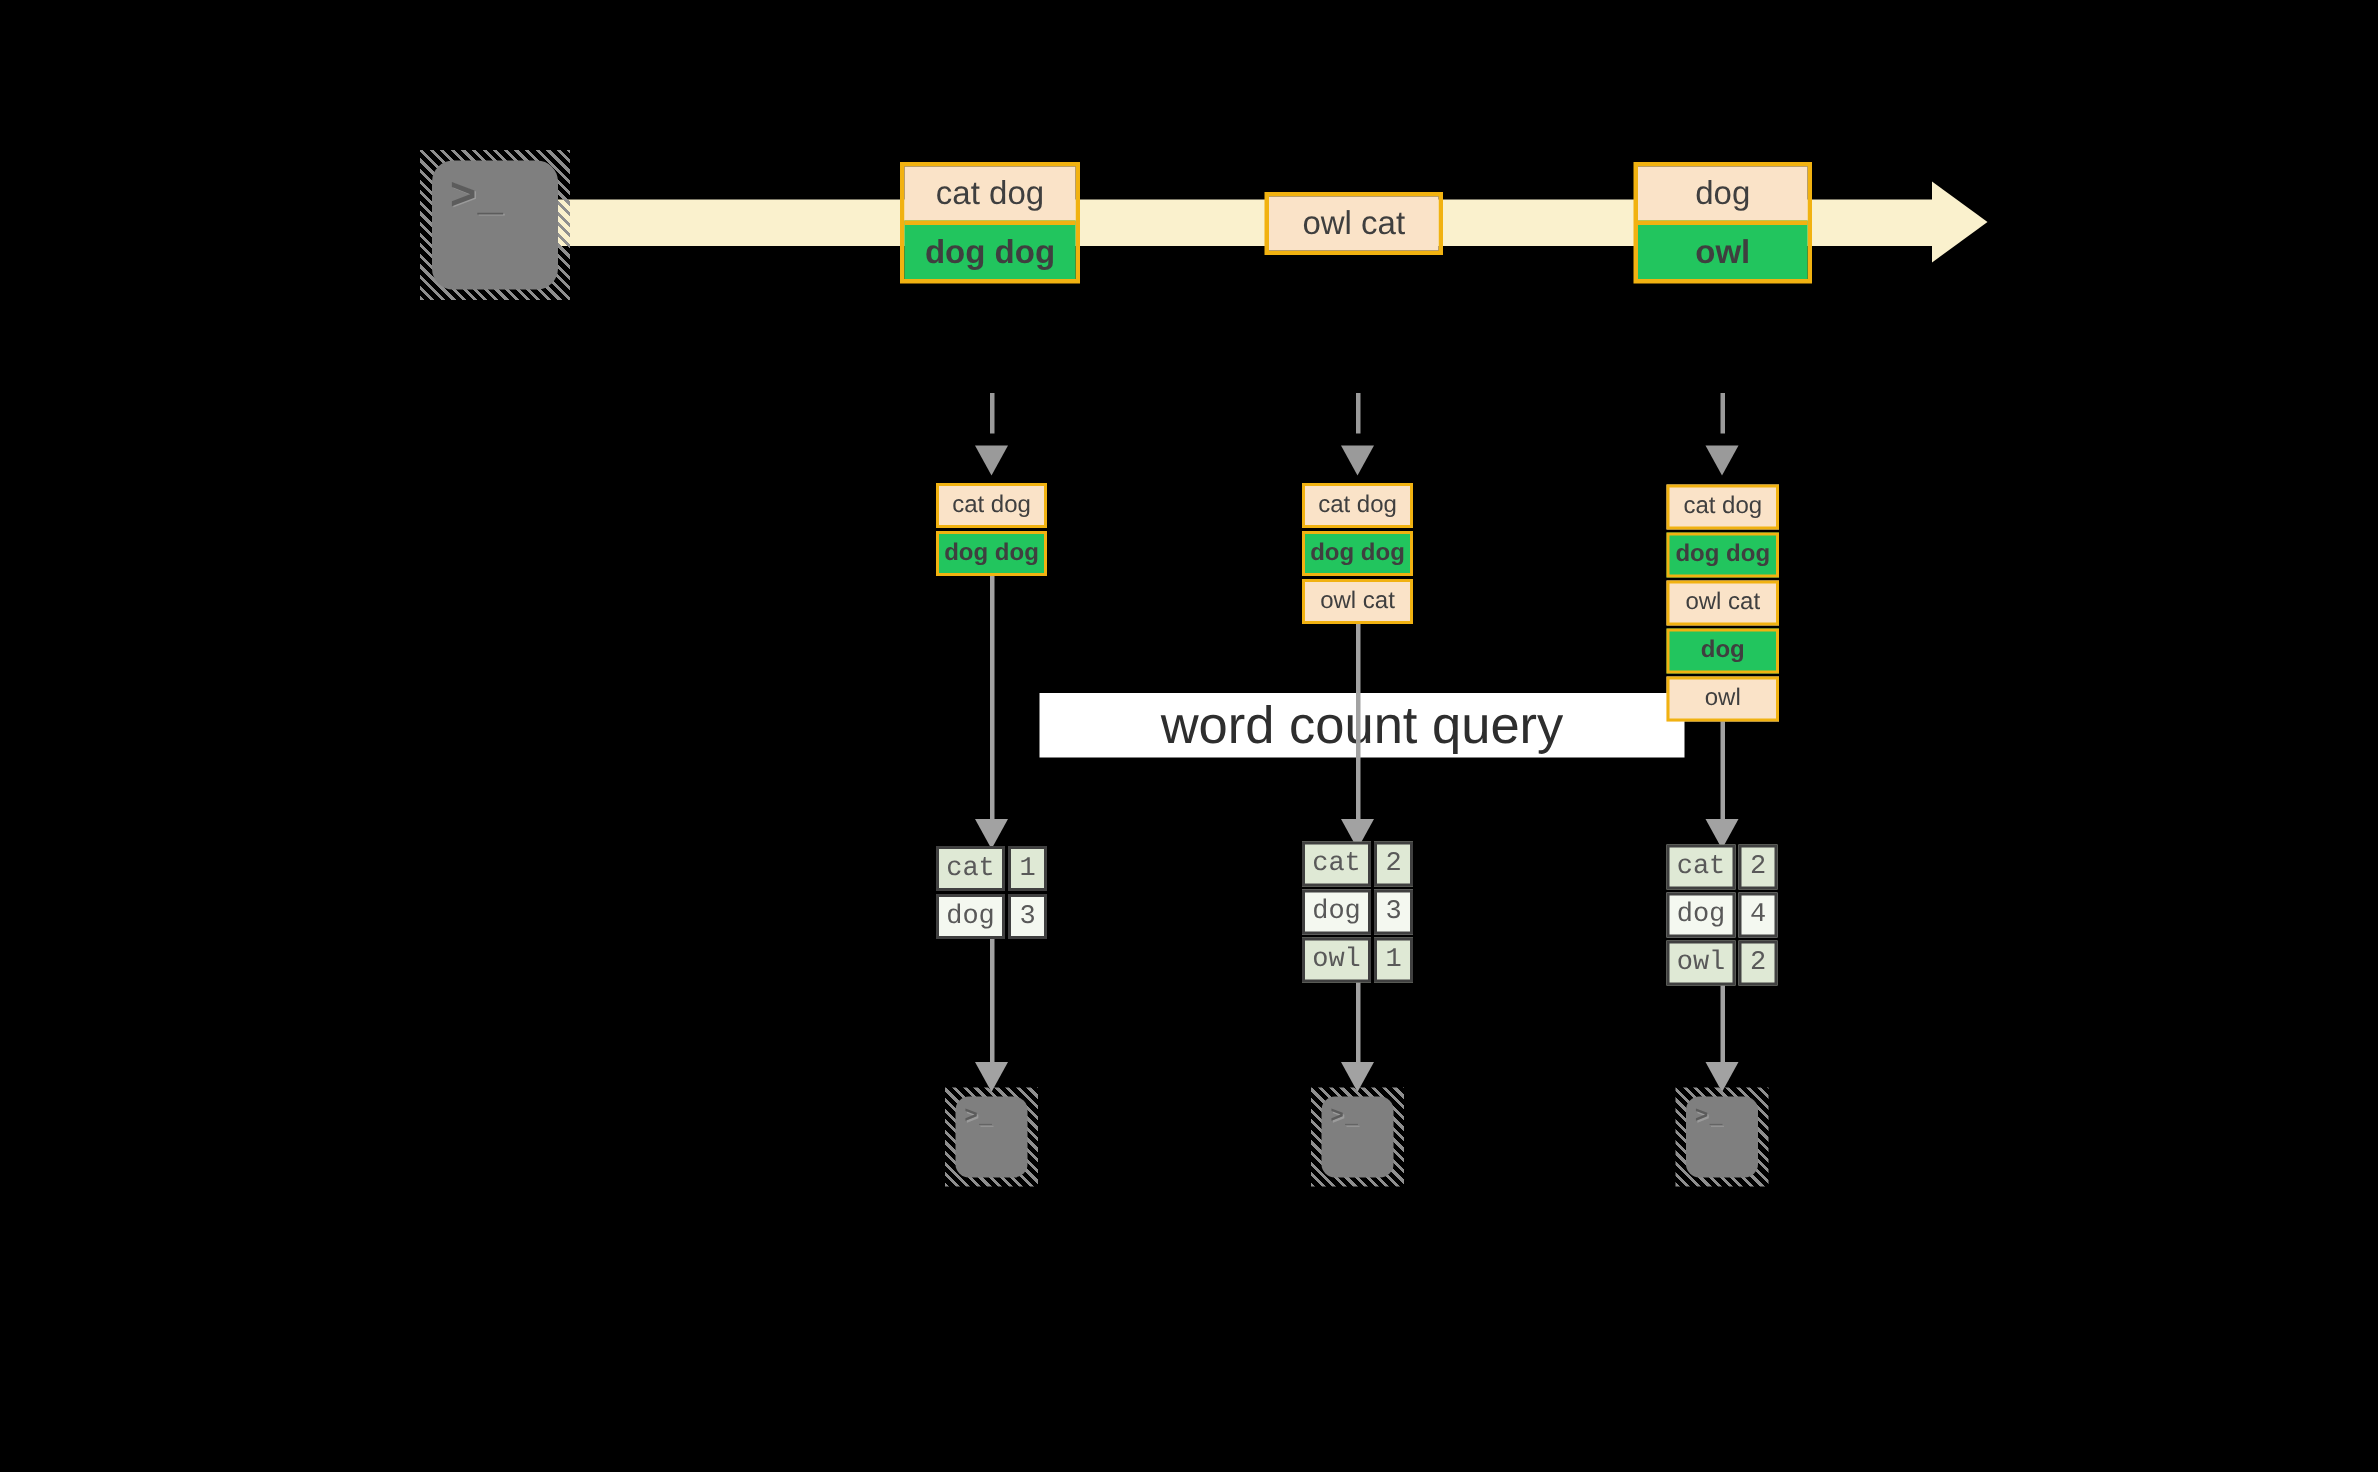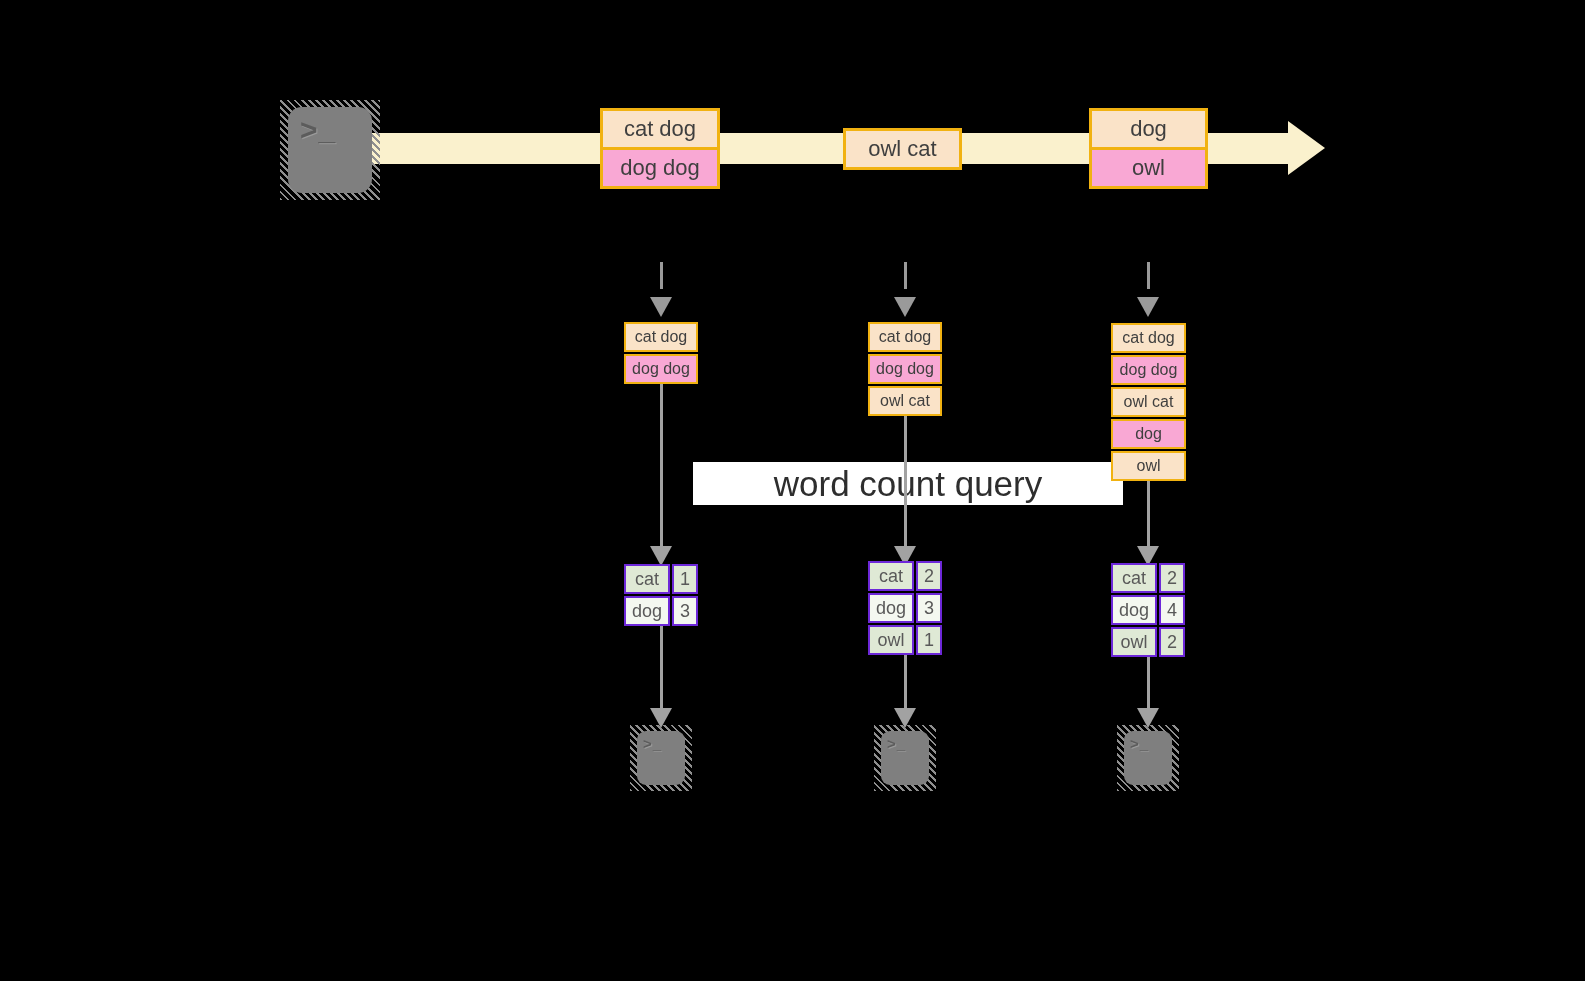--- a/index.html
+++ b/index.html
@@ -18,33 +18,33 @@
   .band-head{position:absolute;left:1288px;top:121px;width:0;height:0;
              border-top:27px solid transparent;border-bottom:27px solid transparent;
              border-left:37px solid #faf1cd;}
 
   
   .event{position:absolute;border:3px solid #f1b211;z-index:2;}
   .event .erow{height:36px;display:flex;align-items:center;justify-content:center;
                font-size:22px;color:#3f3f3f;}
   .event .erow + .erow{border-top:3px solid #f1b211;}
   .fill-a{background:#fae3c8;}
-  .fill-b{background:#f9a8d4;}
+  .fill-b{background:#22c55e;font-weight:bold;}
 
   
   .stack{position:absolute;z-index:4;}
   .stack .srow{height:30px;margin-bottom:2px;border:2px solid #f1b211;box-sizing:border-box;
                display:flex;align-items:center;justify-content:center;
                font-size:16px;color:#3f3f3f;}
 
   
   .gtable{position:absolute;display:grid;grid-template-columns:46px 26px;gap:2px;z-index:4;}
-  .gcell{border:2px solid #6d28d9;box-sizing:border-box;height:30px;
+  .gcell{border:2px solid #404040;box-sizing:border-box;height:30px;
          display:flex;align-items:center;justify-content:center;
-         font-size:18px;color:#595959;}
+         font-size:18px;color:#595959;font-family:Liberation Mono, monospace;}
   .ga{background:#dfe9d5;}
   .gb{background:#f4f8f0;}
 
   
   .vline{position:absolute;width:3px;background:#a2a2a2;z-index:3;}
   .vdash{position:absolute;width:3px;background:#9a9a9a;z-index:3;}
   .vhead{position:absolute;width:0;height:0;z-index:3;
          border-left:11px solid transparent;border-right:11px solid transparent;
          border-top:20px solid #a2a2a2;}
 

